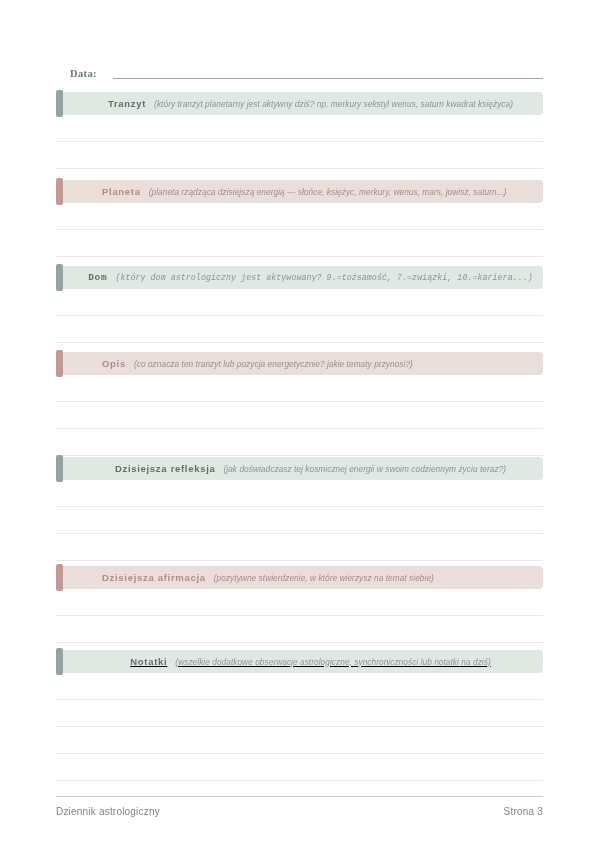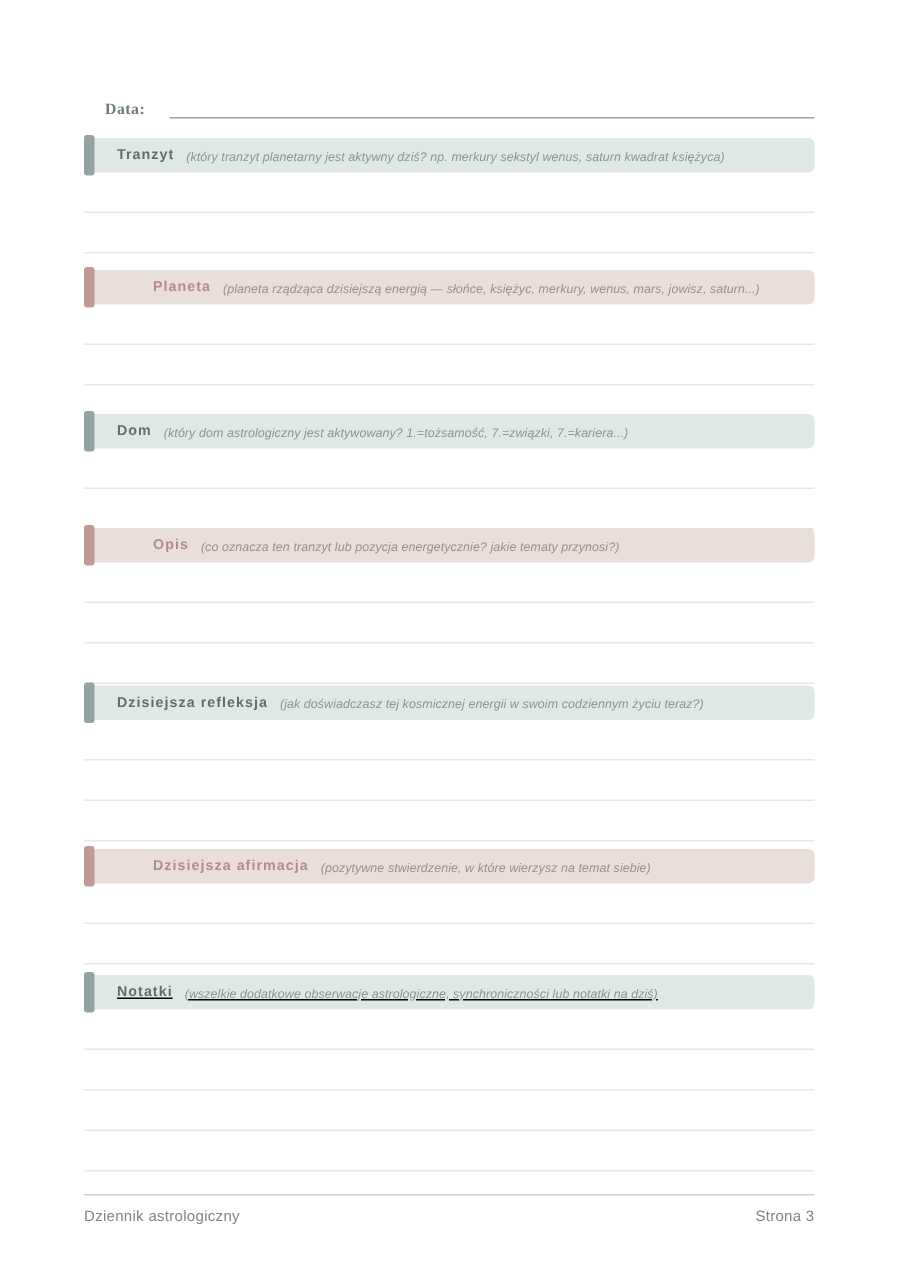--- a/index.html
+++ b/index.html
@@ -59,21 +59,21 @@
   }
   .band {
     position: relative;
     height: 23px;
     border-radius: 4px;
     display: flex;
     align-items: center;
     box-sizing: border-box;
     padding-left: 22px;
   }
-  .band.green  { background: #dfe8e2; }
+  .band.green  { background: #dfe8e2; justify-content: center; }
   .band.pink   { background: #eadedb; }
 
   .accent {
     position: absolute;
     left: 0px;
     top: -2px;
     width: 7px;
     height: 27px;
     border-radius: 2px;
   }
@@ -156,25 +156,25 @@
         <div class="band pink">
           <div class="accent pink"></div>
           <span class="sec-title">Planeta</span>
           <span class="sec-hint">(planeta rządząca dzisiejszą energią — słońce, księżyc, merkury, wenus, mars, jowisz, saturn...)</span>
         </div>
         <div class="lines">
           <div class="wline"></div>
           <div class="wline"></div>
         </div>
       </div>
-      <div class="section" style="top: 276px;">
+      <div class="section" style="top: 266px; font-family: Liberation Mono, monospace;">
         <div class="band green">
           <div class="accent green"></div>
           <span class="sec-title">Dom</span>
-          <span class="sec-hint">(który dom astrologiczny jest aktywowany? 1.=tożsamość, 7.=związki, 7.=kariera...)</span>
+          <span class="sec-hint">(który dom astrologiczny jest aktywowany? 9.=tożsamość, 7.=związki, 10.=kariera...)</span>
         </div>
         <div class="lines">
           <div class="wline"></div>
           <div class="wline"></div>
         </div>
       </div>
       <div class="section" style="top: 352px;">
         <div class="band pink">
           <div class="accent pink"></div>
           <span class="sec-title">Opis</span>

